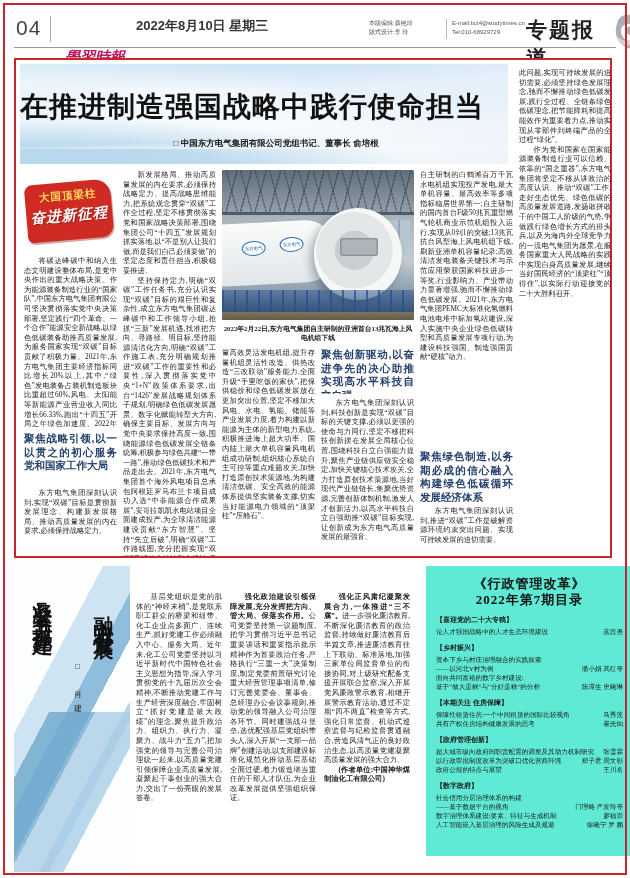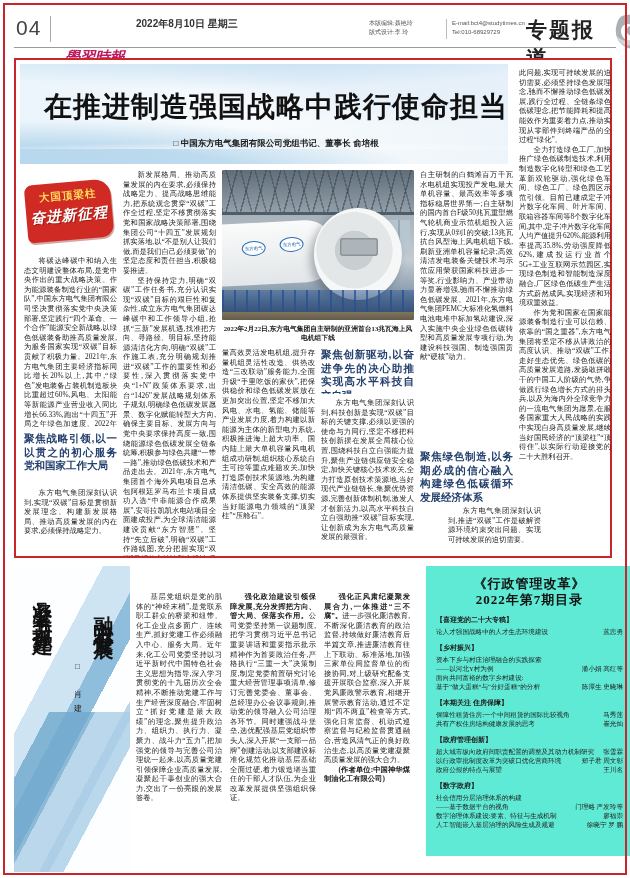--- a/index.html
+++ b/index.html
@@ -8,39 +8,39 @@
   .page-frame{position:absolute;inset:3px;border:2px solid #c9252b;pointer-events:none;z-index:50;}
 
   
   .header{position:absolute;left:14px;top:10px;width:602px;height:36px;}
   .header-rule{position:absolute;left:14px;top:47px;width:602px;height:1px;background:#9a9a9a;}
   .pageno{position:absolute;left:2px;top:6px;font-size:21px;color:#444;letter-spacing:1px;}
   .pn-div{position:absolute;left:36px;top:6px;width:1px;height:26px;background:#aaa;}
   .masthead{position:absolute;left:46px;top:4px;width:70px;text-align:center;}
   .masthead .cn{font-family:"Liberation Serif","DejaVu Serif",serif;font-weight:bold;font-style:italic;font-size:15px;color:#be185d;white-space:nowrap;margin-top:34px;}
   .masthead .en{font-size:6px;color:#888;letter-spacing:2.5px;margin-top:1px;}
-  .dateline{position:absolute;left:122px;top:7px;font-size:10px;color:#333;font-weight:bold;}
+  .dateline{position:absolute;left:122px;top:7px;font-size:13px;color:#333;font-weight:bold;}
   .ed-block{position:absolute;left:355px;top:9px;font-size:6px;color:#555;line-height:9px;text-align:left;}
   .ed-div{position:absolute;left:432px;top:9px;width:1px;height:20px;background:#bbb;}
   .mail-block{position:absolute;left:438px;top:9px;font-size:6px;color:#555;line-height:9px;}
   .section-title{position:absolute;left:512px;top:6px;font-size:21px;font-weight:bold;color:#222;letter-spacing:2px;}
   .swirl{position:absolute;left:598px;top:0px;width:34px;height:40px;opacity:.8;}
 
   
   .main-box{position:absolute;left:14px;top:58px;width:598px;height:500px;border:2px solid #c9252b;background:#fff;box-sizing:border-box;}
   .main-inner{position:absolute;inset:4px;}
   .banner{position:absolute;left:0;top:0;width:488px;height:100px;
      background:
        radial-gradient(120% 90% at 10% 110%, rgba(120,180,220,.45) 0 30%, rgba(255,255,255,0) 60%),
        radial-gradient(120% 80% at 45% -30%, rgba(190,220,240,.6) 0 40%, rgba(255,255,255,0) 70%),
        radial-gradient(100% 100% at 90% 0%, rgba(230,240,250,.9) 0 35%, rgba(255,255,255,0) 65%),
        linear-gradient(100deg,#eaf4fb 0%,#f8fbfd 45%,#eef5fa 100%);}
   .banner .wave{position:absolute;left:0;top:55px;width:100%;height:30px;
      background:radial-gradient(140% 120% at 50% 160%, rgba(255,255,255,.95) 40%, rgba(255,255,255,0) 70%);}
-  .headline{position:absolute;left:0;top:24px;width:488px;text-align:right;
+  .headline{position:absolute;left:0;top:24px;width:488px;text-align:left;
      font-family:"Liberation Serif","DejaVu Serif",serif;font-weight:bold;font-size:28px;color:#111;letter-spacing:1px;white-space:nowrap;}
   .byline{position:absolute;left:0;top:74px;width:488px;text-align:center;font-size:8.5px;color:#222;font-weight:bold;padding-left:12px;}
 
   .col{position:absolute;width:93px;}
   .btxt{font-family:"Liberation Serif","DejaVu Serif",serif;font-size:7.3px;line-height:9.6px;color:#1c1c1c;text-align:justify;overflow:hidden;}
   .btxt p{margin:0;text-indent:2em;}
   .subhead{font-weight:bold;font-size:10.5px;line-height:13.5px;color:#24406e;text-align:justify;overflow:hidden;}
 
   
   .badge{position:absolute;left:4px;top:112px;width:93px;height:74px;}
@@ -177,27 +177,26 @@
 
       <div class="col subhead" style="left:301px;top:284px;height:46px;">聚焦创新驱动,以奋进争先的决心助推实现高水平科技自立自强</div>
       <div class="col btxt" style="left:301px;top:334px;height:158px;">
         <p>东方电气集团深刻认识到,科技创新是实现“双碳”目标的关键支撑,必须以更强的使命与力同行,坚定不移把科技创新摆在发展全局核心位置,围绕科技自立自强能力提升,聚焦产业链供应链安全稳定,加快关键核心技术攻关,全力打造原创技术策源地,当好现代产业链链长,集聚优势资源,完善创新体制机制,激发人才创新活力,以高水平科技自立自强助推“双碳”目标实现,让创新成为东方电气高质量发展的最强音。</p>
       </div>
 
       <div class="col btxt" style="left:400px;top:106px;height:276px;">
         <p style="text-indent:0;">自主研制的白鹤滩百万千瓦水电机组实现投产发电,最大单机容量、最高效率等多项指标稳居世界第一;自主研制的国内首台F级50兆瓦重型燃气轮机商业示范机组投入运行,实现从0到1的突破;13兆瓦抗台风型海上风电机组下线,刷新亚洲单机容量纪录;高效清洁发电装备关键技术与示范应用荣获国家科技进步一等奖,行业影响力、产业带动力显著增强,驰而不懈推动绿色低碳发展。2021年,东方电气集团PEMC大标准化氢燃料电池电堆中标加氢站建设,深入实施中央企业绿色低碳转型和高质量发展专项行动,为建设科技强国、制造强国贡献“硬核”动力。</p>
       </div>
       <div class="col subhead" style="left:400px;top:386px;height:52px;">聚焦绿色制造,以务期必成的信心融入构建绿色低碳循环发展经济体系</div>
-      <div class="col btxt" style="left:400px;top:442px;height:50px;margin-left:28px;">
+      <div class="col btxt" style="left:400px;top:442px;height:50px;">
         <p>东方电气集团深刻认识到,推进“双碳”工作是破解资源环境约束突出问题、实现可持续发展的迫切需要。</p>
       </div>
 
       <div class="col btxt" style="left:499px;top:4px;width:92px;height:488px;">
         <p style="text-indent:0;">此问题,实现可持续发展的迫切需要,必须坚持绿色发展理念,驰而不懈推动绿色低碳发展,践行全过程、全链条绿色低碳理念,把节能降耗和提高能效作为重要着力点,推动实现从零部件到终端产品的全过程“绿化”。</p>
-        <p>全力打造绿色工厂,加快推广绿色低碳制造技术,利用制造数字化转型和绿色工艺革新双轮驱动,强化绿色车间、绿色工厂、绿色园区示范引领。目前已建成定子冲片数字化车间、叶片车间、联箱容器车间等8个数字化车间,其中,定子冲片数字化车间人均产值提升620%,能源利用率提高35.8%,劳动强度降低62%,建成投运行业首个5G+工业互联网示范园区,实现绿色制造和智能制造深度融合,厂区绿色低碳生产生活方式蔚然成风,实现经济和环境双重效益。</p>
         <p>作为党和国家在国家能源装备制造行业可以信赖、依靠的“国之重器”,东方电气集团将坚定不移从讲政治的高度认识、推动“双碳”工作,走好生态优先、绿色低碳的高质量发展道路,发扬敢拼敢干的中国工人阶级的气势,争做践行绿色增长方式的排头兵,以及为海内外全球竞争力的一流电气集团为愿景,在服务国家重大人民战略的实践中实现自身高质量发展,继续当好国民经济的“顶梁柱”“顶得住”,以实际行动迎接党的二十大胜利召开。</p>
       </div>
 
     </div>
   </div>
 
   <div class="art-block">
     <div class="ribbon1"></div>
     <div class="ribbon2"></div>
     <div class="vtitle vt1">融入中心促发展</div>

